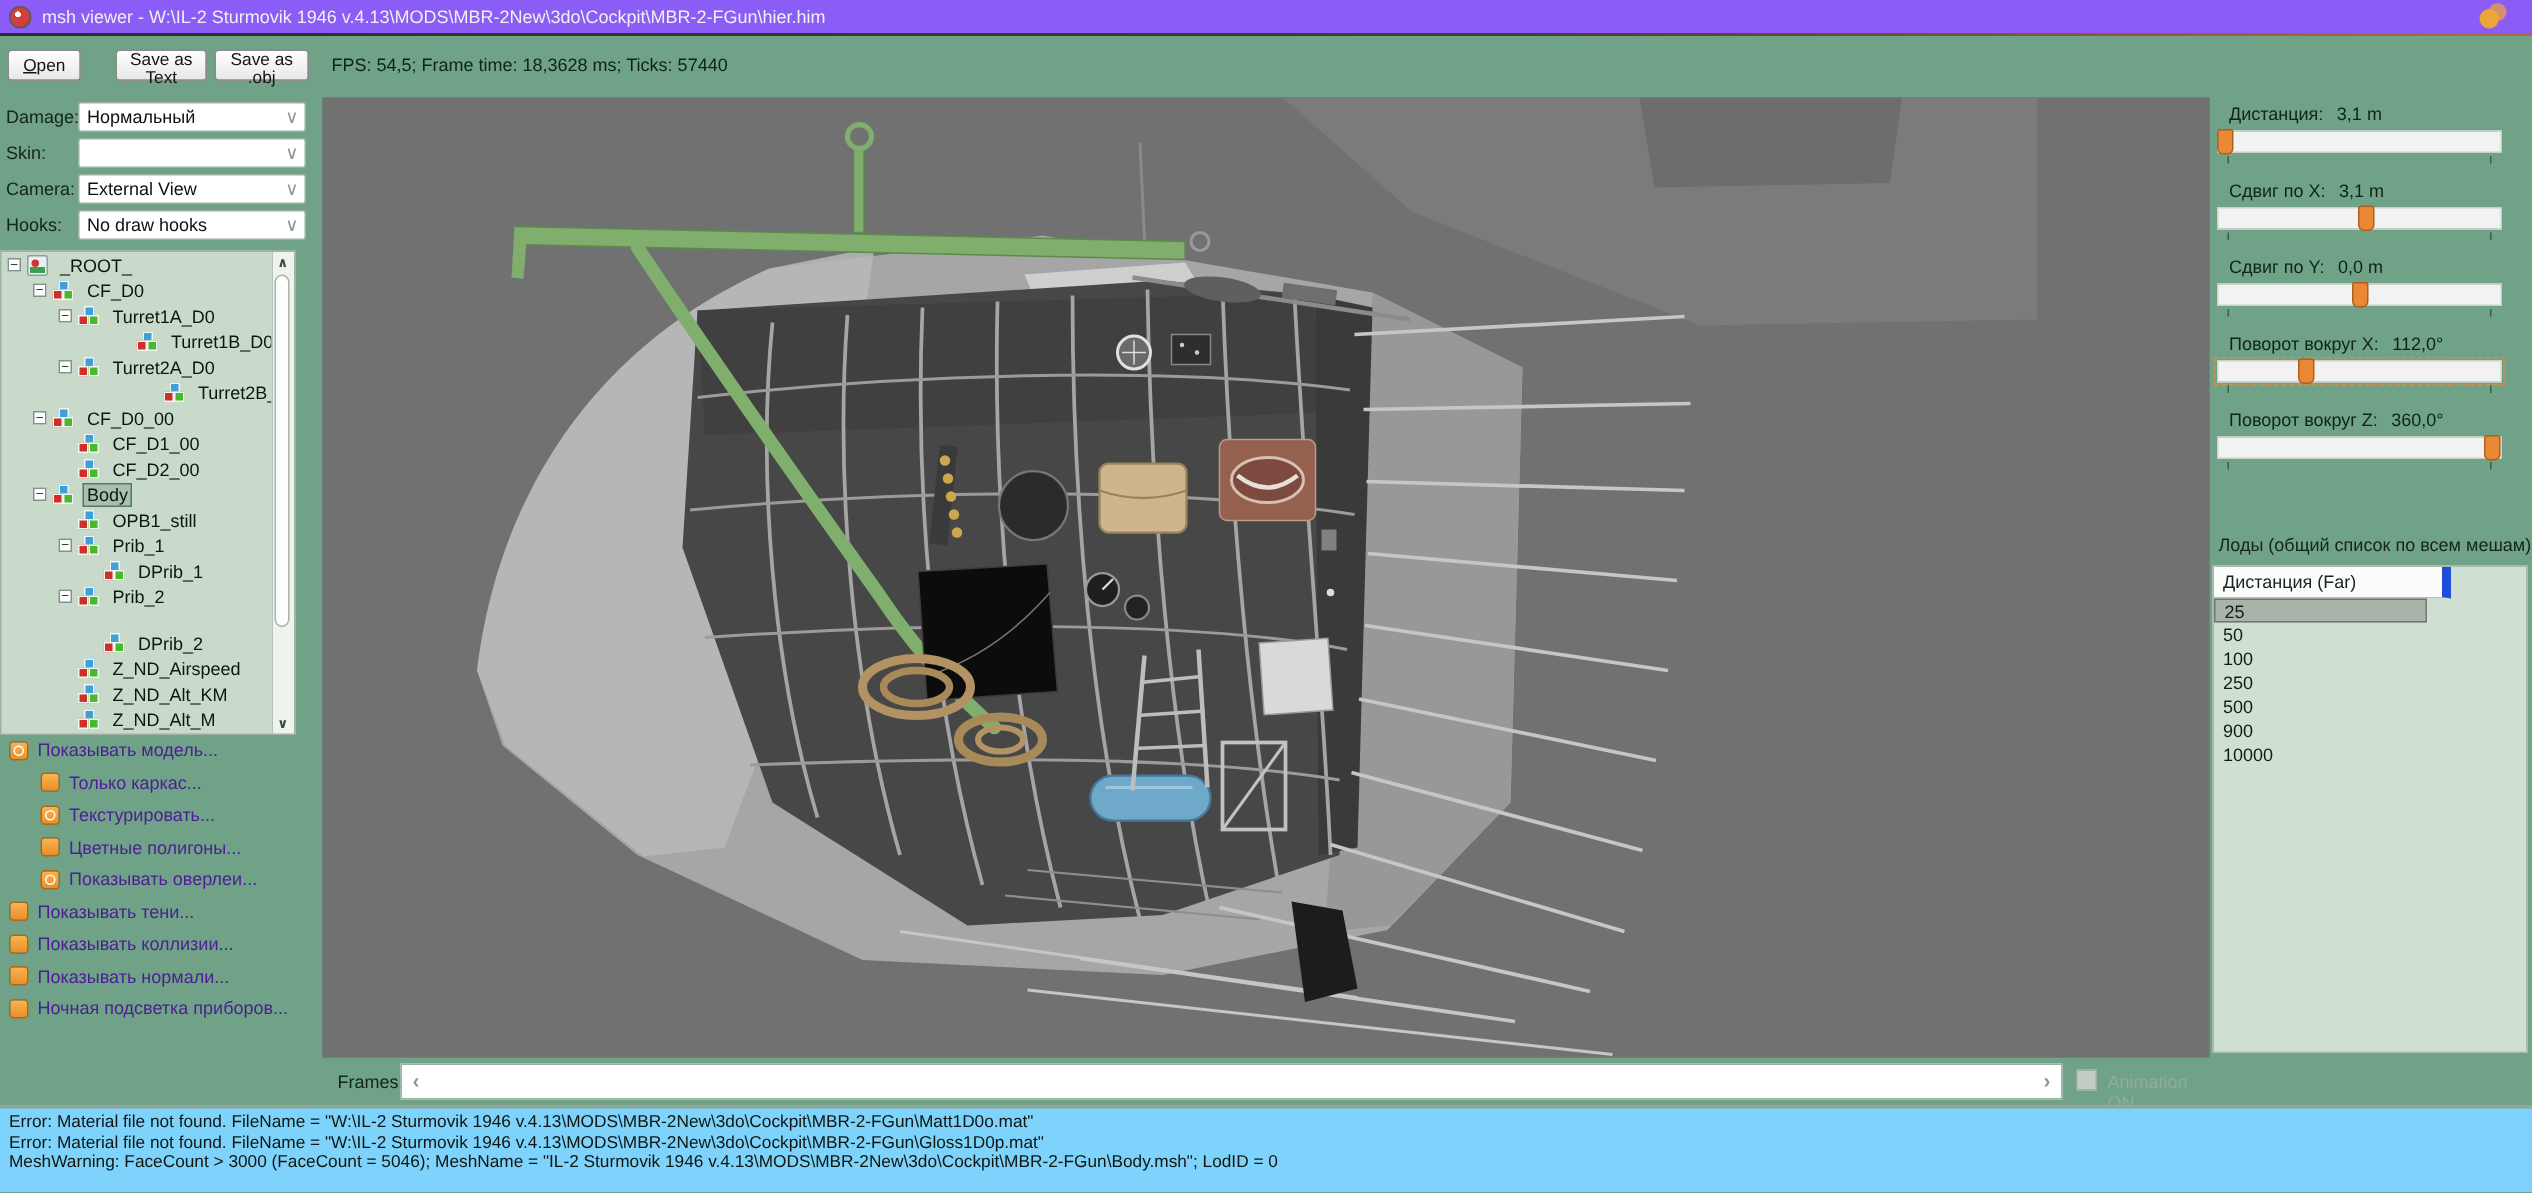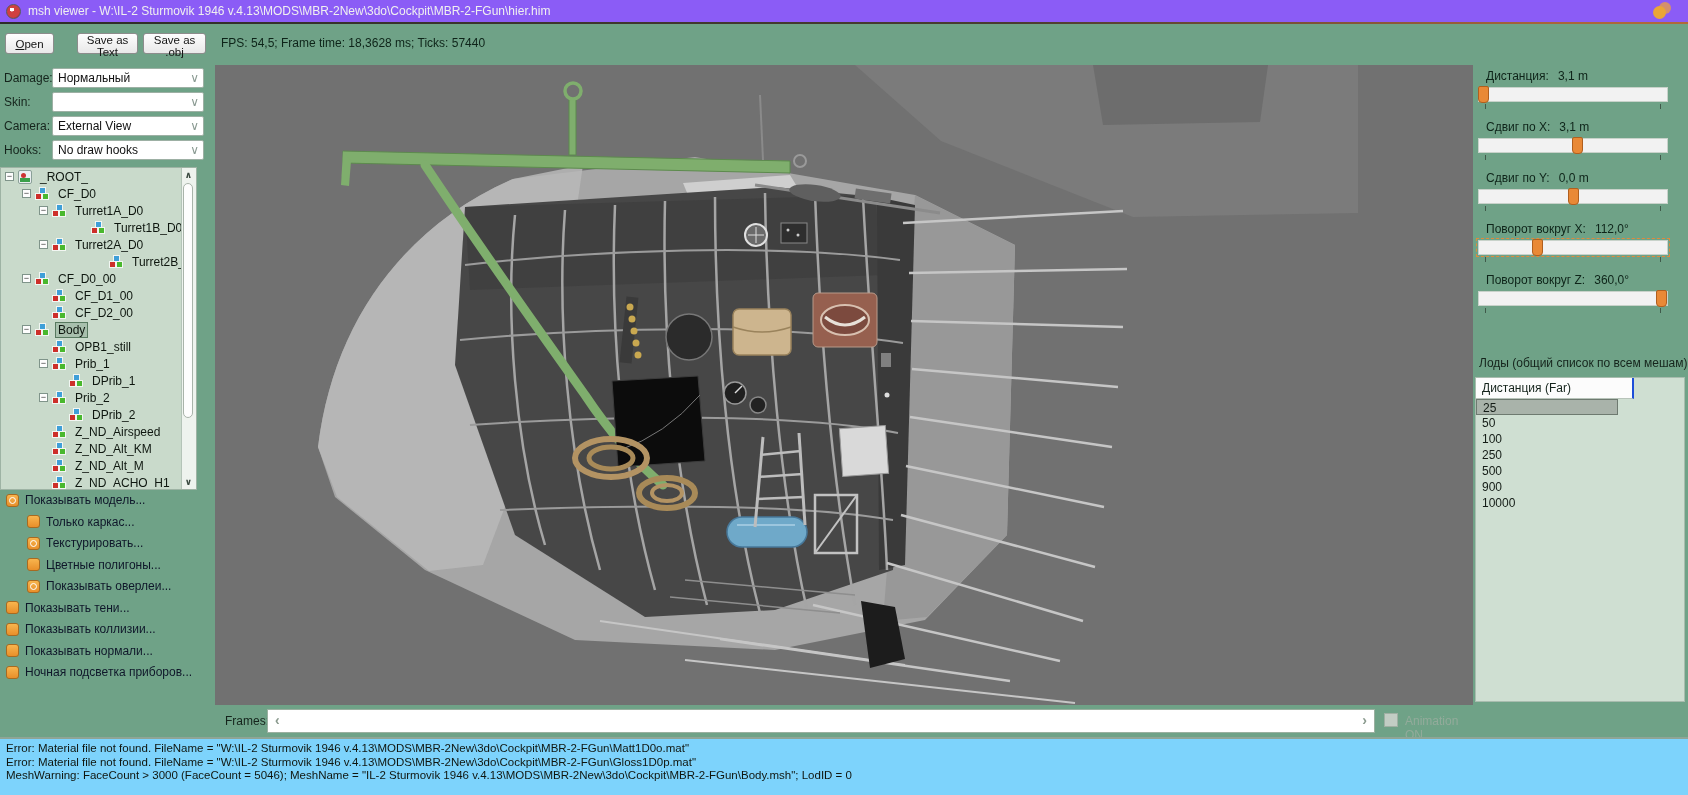--- a/index.html
+++ b/index.html
@@ -62,41 +62,41 @@
   .arr.up{top:1px}.arr.down{bottom:1px}
   .vthumb{position:absolute;left:1px;top:15px;width:10px;height:235px;background:#fdfdfd;
     border:1px solid #a9b4aa;border-radius:6px;box-sizing:border-box}
   
   #checkbox-list{position:absolute;left:0;top:428px;width:215px;height:244px}
   .crow{position:absolute;height:14px;display:flex;align-items:center;gap:6px;white-space:nowrap}
   .cb{width:13px;height:13px;border-radius:3px;background:linear-gradient(#f8b54e,#e88f2a);
     border:1px solid #a86a20;box-sizing:border-box;flex:none;position:relative}
   .cb.checked::after{content:"";position:absolute;left:2px;top:2px;width:5px;height:5px;
     border:1.5px solid #ffffff;border-radius:50%}
-  .clabel{font-size:12px;color:#0f172a}
+  .clabel{font-size:12px;color:#4c1d95}
   
   .viewport{position:absolute;left:215px;top:65px;width:1258px;height:640px;background:#717171}
   .viewport svg{display:block}
   
   .right-panel{position:absolute;left:1473px;top:65px;width:215px;height:672px}
   .slider-group{position:absolute;left:5px;width:196px}
   .scaption{margin-left:8px;height:14px;font-size:12px;color:#0e2419;white-space:nowrap}
   .scaption .slab{margin-right:9px}
   .track{position:relative;margin-top:4px;width:190px;height:15px;background:#f2f2f2;
     border:1px solid #c8d2ca;box-sizing:border-box}
   .track.focused{outline:1px dashed #e08a3c;outline-offset:1px}
   .thumb{position:absolute;top:-2px;width:11px;height:17px;background:#e98936;
     border:1px solid #b05f1e;border-radius:2px 2px 4px 4px;box-sizing:border-box}
   .ticks{width:190px;height:5px;position:relative;margin-top:2px}
   .ticks::before,.ticks::after{content:"";position:absolute;top:0;width:1px;height:5px;background:#3f5a4a}
   .ticks::before{left:7px}.ticks::after{right:7px}
   .lod-label{position:absolute;left:6px;top:291px;font-size:12px;white-space:nowrap}
   .lod-list{position:absolute;left:2px;top:312px;width:210px;height:325px;background:#cfdfd2;
     border:1px solid #a8bcae;box-sizing:border-box}
-  .lod-header{width:158px;height:21px;background:#fcfcfc;border-right:2px solid #1d4ed8;
+  .lod-header{width:158px;height:21px;background:#fcfcfc;border-right:6px solid #1d4ed8;
     border-bottom:1px solid #b8c4ba;padding:3px 0 0 6px;box-sizing:border-box;font-size:12px}
   .lrow{width:160px;height:16px;padding:1px 0 0 6px;box-sizing:border-box;font-size:12px;color:#141c16}
   .lrow.selected{background:#a9b3aa;border:1px solid #6e7a70;width:142px}
   
   .frames-row{position:absolute;left:215px;top:705px;width:1258px;height:32px}
   .frames-label{position:absolute;left:10px;top:9px}
   .frames-scroll{position:absolute;left:52px;top:4px;width:1108px;height:24px;background:#fff;
     border:1px solid #9ab0a0;box-sizing:border-box}
   .fs-arrow{position:absolute;top:2px;left:7px;color:#8a9a8e;font-size:14px;font-weight:bold}
   .fs-arrow.right{left:auto;right:7px}
@@ -278,21 +278,21 @@
           </div>
           <div class="trow" style="padding-left: 38px;">
             <span class="exp">−</span>
             <span class="cubes">
               <i class="b"></i>
               <i class="r"></i>
               <i class="g"></i>
             </span>
             <span class="tlabel">Prib_2</span>
           </div>
-          <div class="trow" style="padding-left: 55px;">
+          <div class="trow" style="padding-left: 55px; margin-top: 14px;">
             <span class="exp-sp"></span>
             <span class="cubes">
               <i class="b"></i>
               <i class="r"></i>
               <i class="g"></i>
             </span>
             <span class="tlabel">DPrib_2</span>
           </div>
           <div class="trow" style="padding-left: 38px;">
             <span class="exp-sp"></span>

